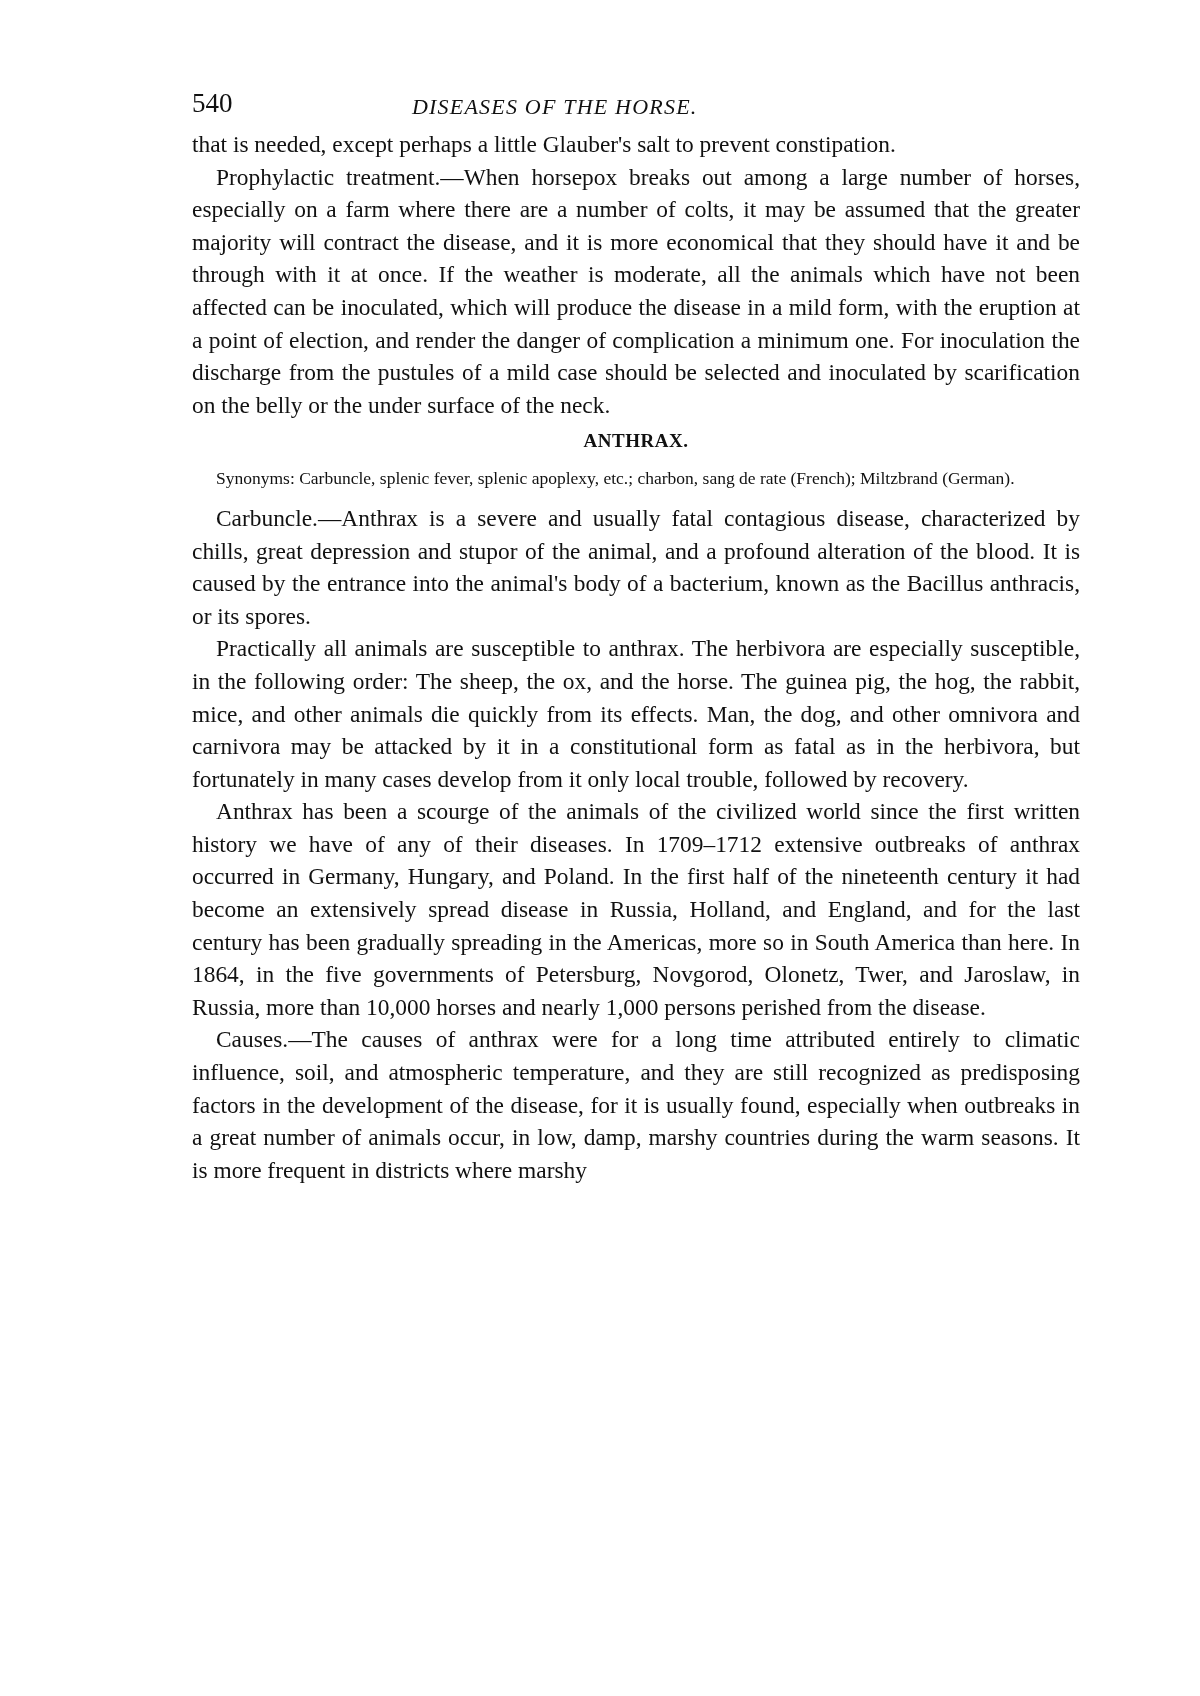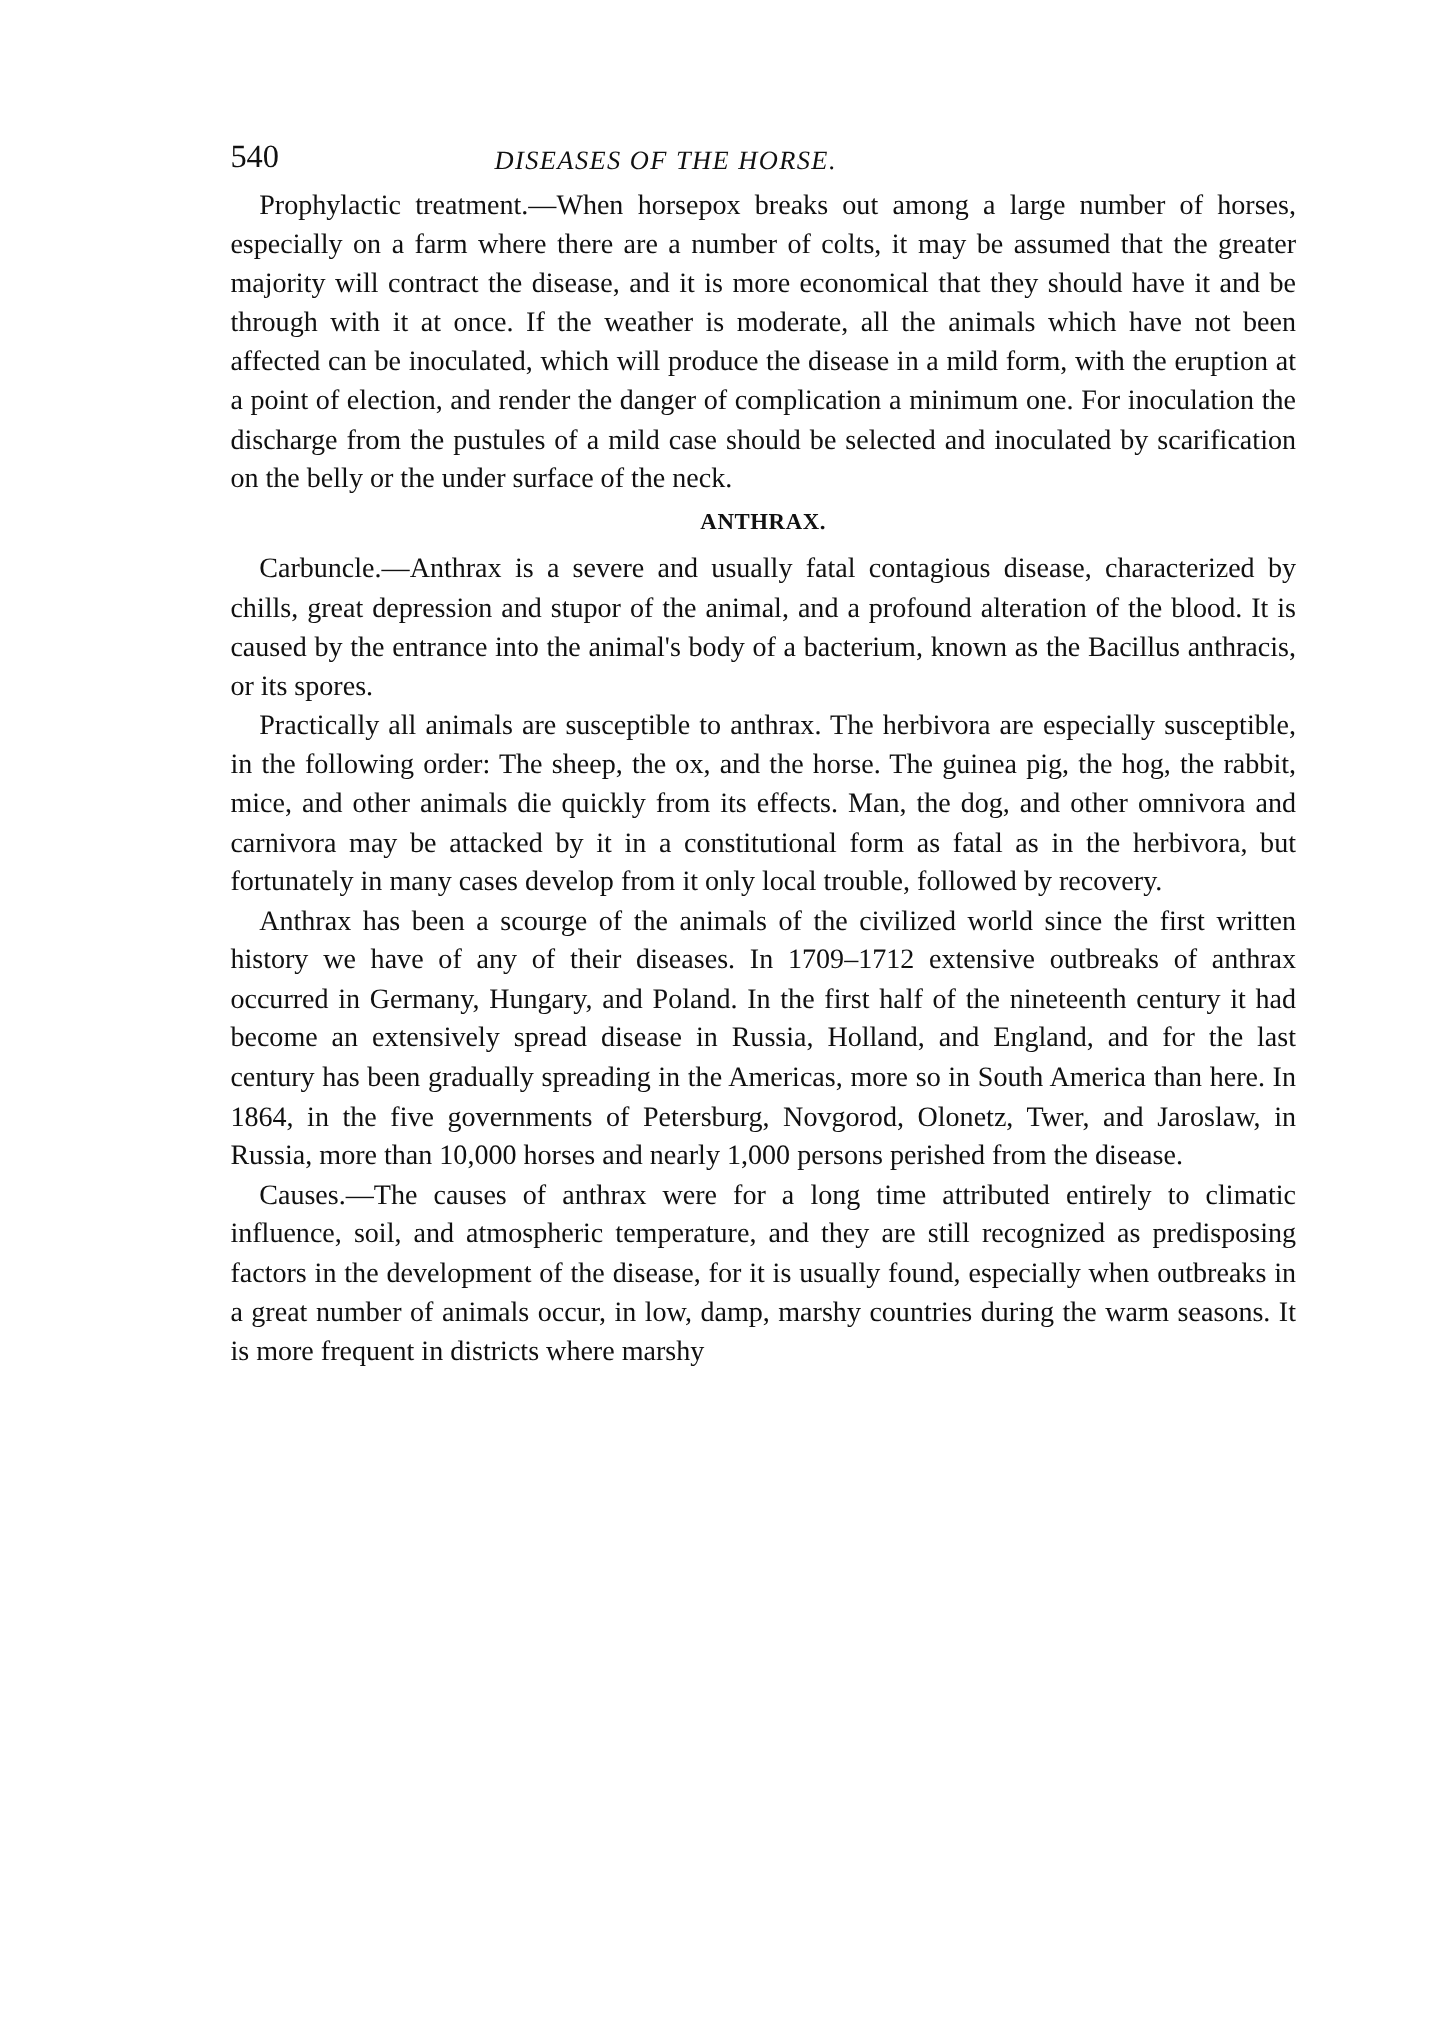--- a/index.html
+++ b/index.html
@@ -1,19 +1,19 @@
 <!DOCTYPE html>
 <html><head>
 <meta charset="utf-8">
 <style>
   html, body { margin: 0; padding: 0; background: #ffffff; }
   body { width: 1200px; height: 1696px; position: relative; overflow: hidden;
          font-family: "Liberation Serif", "DejaVu Serif", serif; color: #111; }
   .page { position: absolute; left: 192px; top: 88px; width: 888px; }
-  .running-head { position: relative; height: 40px; margin-top: 27px; }
+  .running-head { position: relative; height: 40px; }
   .page-number { position: absolute; left: 0; top: 0; font-size: 27px; }
   .running-title { position: absolute; left: 220px; top: 6px; font-size: 22px;
                    letter-spacing: 1.2px; font-variant: small-caps; font-style: italic; }
   .body-text { font-size: 23.4px; line-height: 32.6px; text-align: justify; margin: 0; }
   .para { margin: 0; text-indent: 24px; }
   .para.cont { text-indent: 0; }
   .section-title { text-align: center; font-weight: bold; font-size: 19px; letter-spacing: 0.5px;
                    margin: 4px 0 6px 0; }
   .synonyms { font-size: 17.5px; line-height: 28px; margin: 0 0 10px 0; text-indent: 24px; text-align: justify; }
   .lead { }
@@ -21,25 +21,27 @@
 </head>
 <body>
 
 <div class="page">
   <div class="running-head">
     <span class="page-number">540</span>
     <span class="running-title">DISEASES OF THE HORSE.</span>
   </div>
 
   <div class="body-text">
+    <p class="para cont">that is needed, except perhaps a little Glauber's salt to prevent constipation.</p>
 
     <p class="para"><span class="lead">Prophylactic treatment.</span><span>—When horsepox breaks out among a large number of horses, especially on a farm where there are a number of colts, it may be assumed that the greater majority will contract the disease, and it is more economical that they should have it and be through with it at once. If the weather is moderate, all the animals which have not been affected can be inoculated, which will produce the disease in a mild form, with the eruption at a point of election, and render the danger of complication a minimum one. For inoculation the discharge from the pustules of a mild case should be selected and inoculated by scarification on the belly or the under surface of the neck.</span></p>
 
     <div class="section-title">ANTHRAX.</div>
 
+    <p class="synonyms"><span class="lead">Synonyms:</span><span> Carbuncle, splenic fever, splenic apoplexy, etc.; charbon, sang de rate (French); Miltzbrand (German).</span></p>
 
     <p class="para"><span class="lead">Carbuncle.</span><span>—Anthrax is a severe and usually fatal contagious disease, characterized by chills, great depression and stupor of the animal, and a profound alteration of the blood. It is caused by the entrance into the animal's body of a bacterium, known as the </span><span class="lead">Bacillus anthracis</span><span>, or its spores.</span></p>
 
     <p class="para">Practically all animals are susceptible to anthrax. The herbivora are especially susceptible, in the following order: The sheep, the ox, and the horse. The guinea pig, the hog, the rabbit, mice, and other animals die quickly from its effects. Man, the dog, and other omnivora and carnivora may be attacked by it in a constitutional form as fatal as in the herbivora, but fortunately in many cases develop from it only local trouble, followed by recovery.</p>
 
     <p class="para">Anthrax has been a scourge of the animals of the civilized world since the first written history we have of any of their diseases. In 1709–1712 extensive outbreaks of anthrax occurred in Germany, Hungary, and Poland. In the first half of the nineteenth century it had become an extensively spread disease in Russia, Holland, and England, and for the last century has been gradually spreading in the Americas, more so in South America than here. In 1864, in the five governments of Petersburg, Novgorod, Olonetz, Twer, and Jaroslaw, in Russia, more than 10,000 horses and nearly 1,000 persons perished from the disease.</p>
 
     <p class="para"><span class="lead">Causes.</span><span>—The causes of anthrax were for a long time attributed entirely to climatic influence, soil, and atmospheric temperature, and they are still recognized as predisposing factors in the development of the disease, for it is usually found, especially when outbreaks in a great number of animals occur, in low, damp, marshy countries during the warm seasons. It is more frequent in districts where marshy</span></p>
   </div>
 </div>

